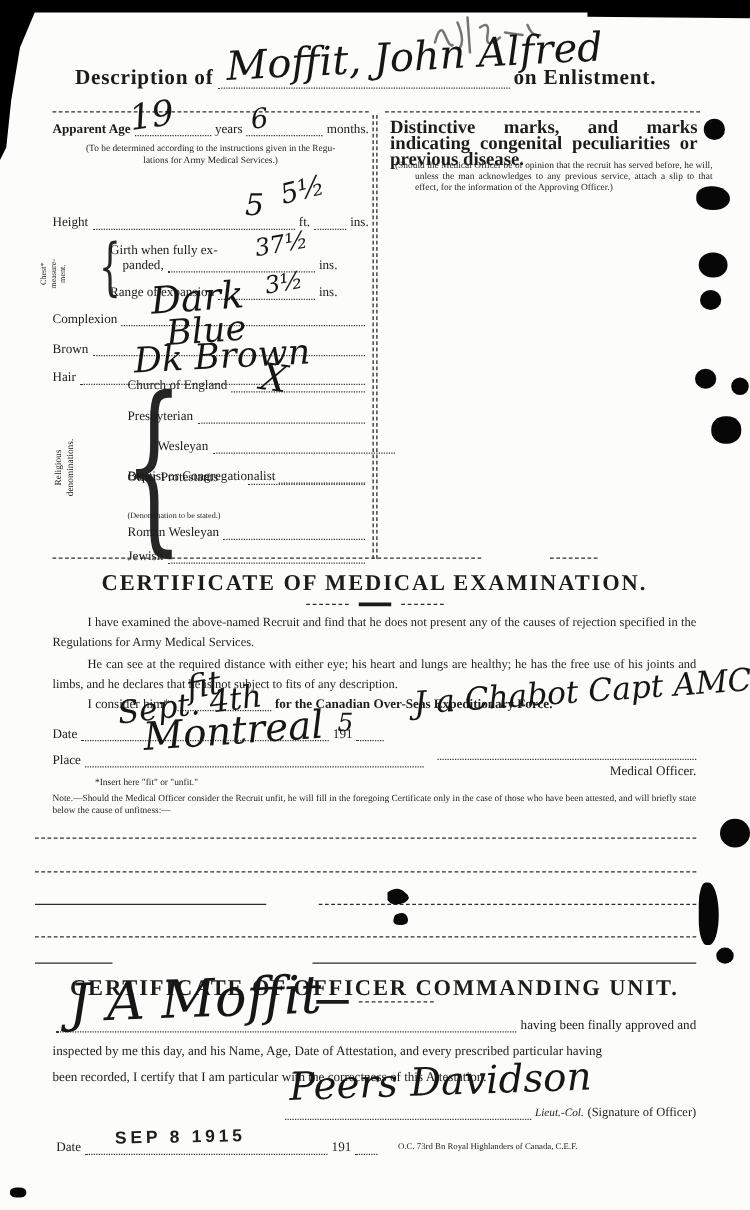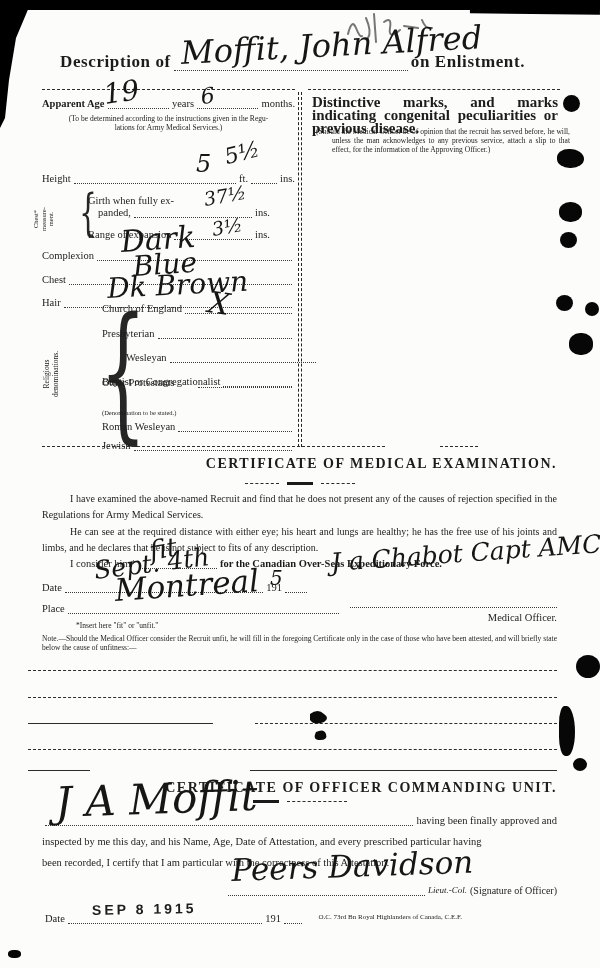--- a/index.html
+++ b/index.html
@@ -8,22 +8,22 @@
   .abs{position:absolute;}
   .row{position:absolute;display:flex;align-items:flex-end;white-space:nowrap;}
   .t{font-size:10.5px;line-height:13px;}
   .b{font-weight:bold;}
   .leader{flex:1 1 auto;border-bottom:1.6px dotted #3a3a3a;height:3px;margin:0 3px 1px 3px;min-width:8px;}
   .lead-fix{flex:0 0 auto;}
   .small{font-size:7.5px;line-height:9px;}
   .tiny{font-size:6.5px;line-height:7.5px;}
   .hw{position:absolute;font-family:"DejaVu Serif",serif;font-style:italic;color:#161616;
       white-space:nowrap;transform-origin:left bottom;}
-  .heading{position:absolute;width:515px;left:42px;text-align:right;font-weight:bold;
-           font-size:14px;letter-spacing:1.5px;}
+  .heading{position:absolute;width:515px;left:42px;text-align:center;font-weight:bold;
+           font-size:18px;letter-spacing:1.5px;}
   .para{position:absolute;left:42px;width:515px;font-size:10px;line-height:15.5px;
         text-align:justify;}
   .indent{text-indent:28px;}
   .rule-dash{position:absolute;border-top:1.6px dashed #2c2c2c;height:0;}
   .rule-dot{position:absolute;border-top:1.6px dotted #3a3a3a;height:0;}
   .blob{position:absolute;background:#070707;border-radius:50%;}
   .brace{position:absolute;font-family:"DejaVu Serif",serif;color:#262626;font-weight:normal;}
   .vlabel{position:absolute;text-align:center;transform:rotate(-90deg);}
   .subrule{position:absolute;left:42px;width:515px;display:flex;justify-content:center;align-items:center;gap:8px;}
   .subrule .thin{width:34px;border-top:1.2px dashed #2c2c2c;}
@@ -99,21 +99,21 @@
   </div>
   <span class="hw" style="left:214px;top:218px;font-size:19px;transform:rotate(-10deg);">3½</span>
 
   <div class="row t" style="left:42px;top:249px;width:253px;">
     <span>Complexion</span>
     <span class="leader"></span>
   </div>
   <span class="hw" style="left:122px;top:224px;font-size:30px;transform:rotate(-4deg);">Dark</span>
 
   <div class="row t" style="left:42px;top:273px;width:253px;">
-    <span>Chest</span>
+    <span>Brown</span>
     <span class="leader"></span>
   </div>
   <span class="hw" style="left:134px;top:250px;font-size:28px;transform:rotate(-4deg);">Blue</span>
 
   <div class="row t" style="left:42px;top:296px;width:253px;">
     <span>Hair</span>
     <span class="leader"></span>
   </div>
   <span class="hw" style="left:108px;top:272px;font-size:28px;transform:rotate(-3deg);">Dk Brown</span>
 

